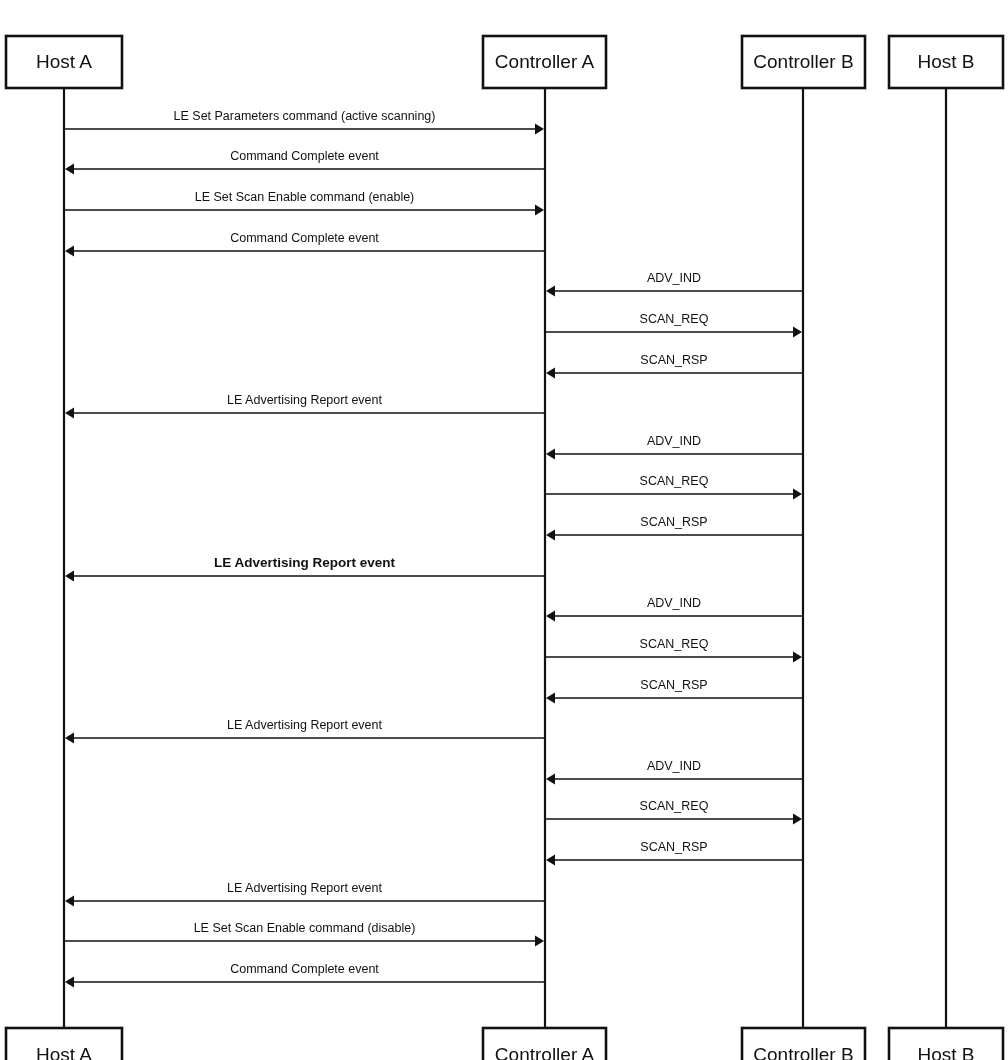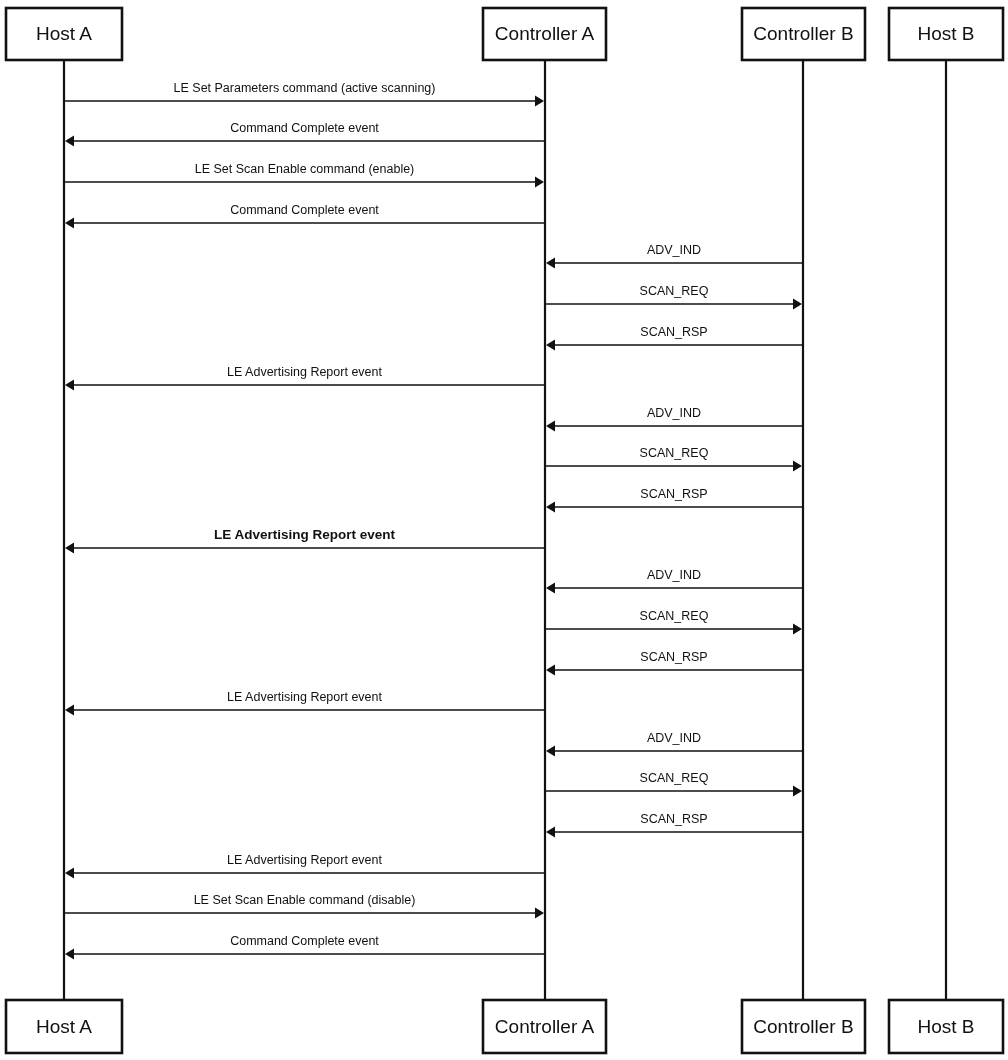--- a/index.html
+++ b/index.html
@@ -11,20 +11,21 @@
     width: 1008px;
     height: 1060px;
     font-family: "Liberation Sans", sans-serif;
     color: #111111;
     overflow: hidden;
   }
   #diagram-root {
     position: relative;
     width: 1008px;
     height: 936px;
+    margin-top: 28px;
   }
   svg.seq {
     display: block;
     width: 1008px;
     height: 1060px;
   }
   .lifeline-box rect {
     fill: #ffffff;
     stroke: #111111;
     stroke-width: 2.6;

